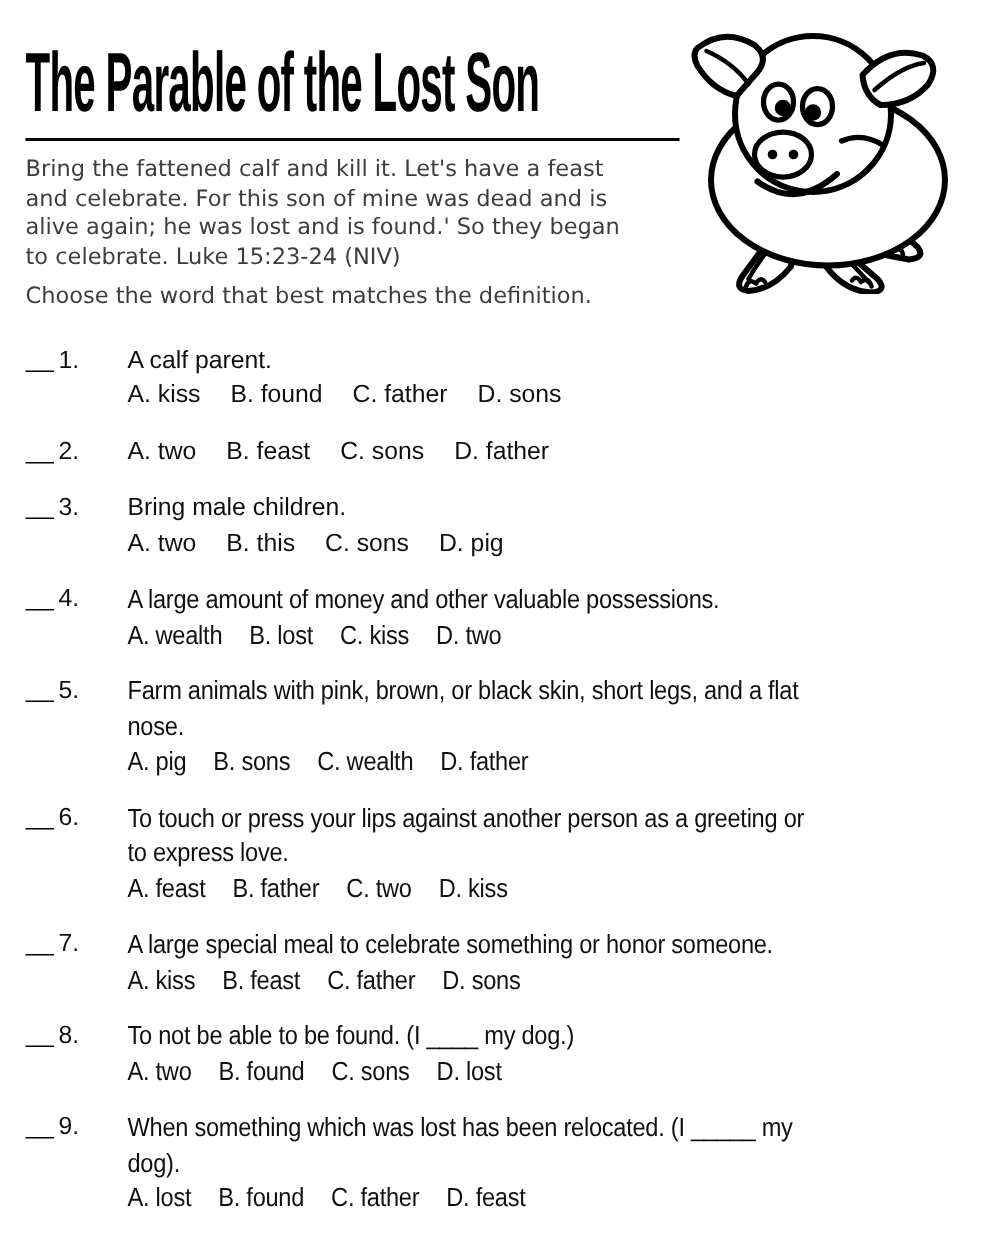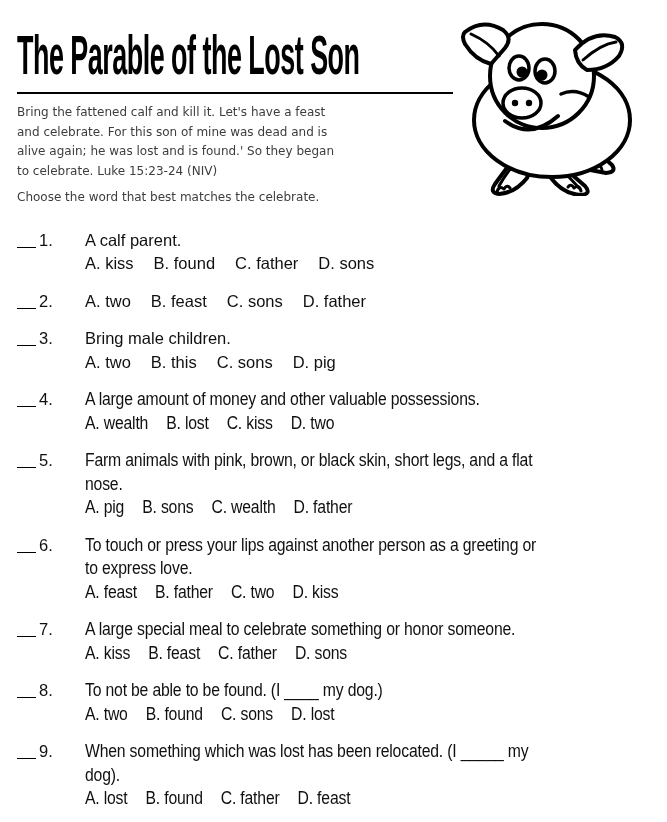--- a/index.html
+++ b/index.html
@@ -14,21 +14,21 @@
     margin:0; padding:0; color:#000;
     font-family:"Liberation Sans", sans-serif; font-weight:bold;
     font-size:56px; line-height:54px; letter-spacing:-1px;
     transform:scaleX(0.48); transform-origin:0 0; white-space:nowrap; width:820px;
   }
   .rule { width:436px; border:none; border-top:2px solid #000; margin:10px 0 0 0; }
 
   
   .intro, .instructions {
     font-family:"DejaVu Sans", sans-serif; color:#3d3d3d;
-    font-size:12px; line-height:19.5px;
+    font-size:15px; line-height:19.5px;
   }
   .intro { margin:9px 0 0 0; white-space:pre-line; width:480px; }
   .instructions { margin:7px 0 0 0; }
 
   
   .questions { margin-top:21px; }
   .q { display:flex; align-items:flex-start; margin-bottom:14px;
        font-size:16.5px; line-height:23.5px; color:#101010; }
   .blank { flex:none; width:19px; height:18px; border-bottom:1.6px solid #000; }
   .qnum  { flex:none; width:22px; margin-left:3px; }
@@ -92,21 +92,21 @@
   </svg>
 
   <div class="content">
     <h1 class="title">The Parable of the Lost Son</h1>
     <div class="rule"></div>
 
     <p class="intro">Bring the fattened calf and kill it. Let's have a feast
 and celebrate. For this son of mine was dead and is
 alive again; he was lost and is found.' So they began
 to celebrate. Luke 15:23-24 (NIV)</p>
-    <p class="instructions">Choose the word that best matches the celebrate.</p>
+    <p class="instructions">Choose the word that best matches the definition.</p>
 
     <div class="questions">
 
       <div class="q">
         <span class="blank"></span>
         <span class="qnum">1.</span>
         <div class="qbody">
           <div class="qtext">A calf parent.</div>
           <div class="opts">
             <span class="opt">A. kiss</span>

